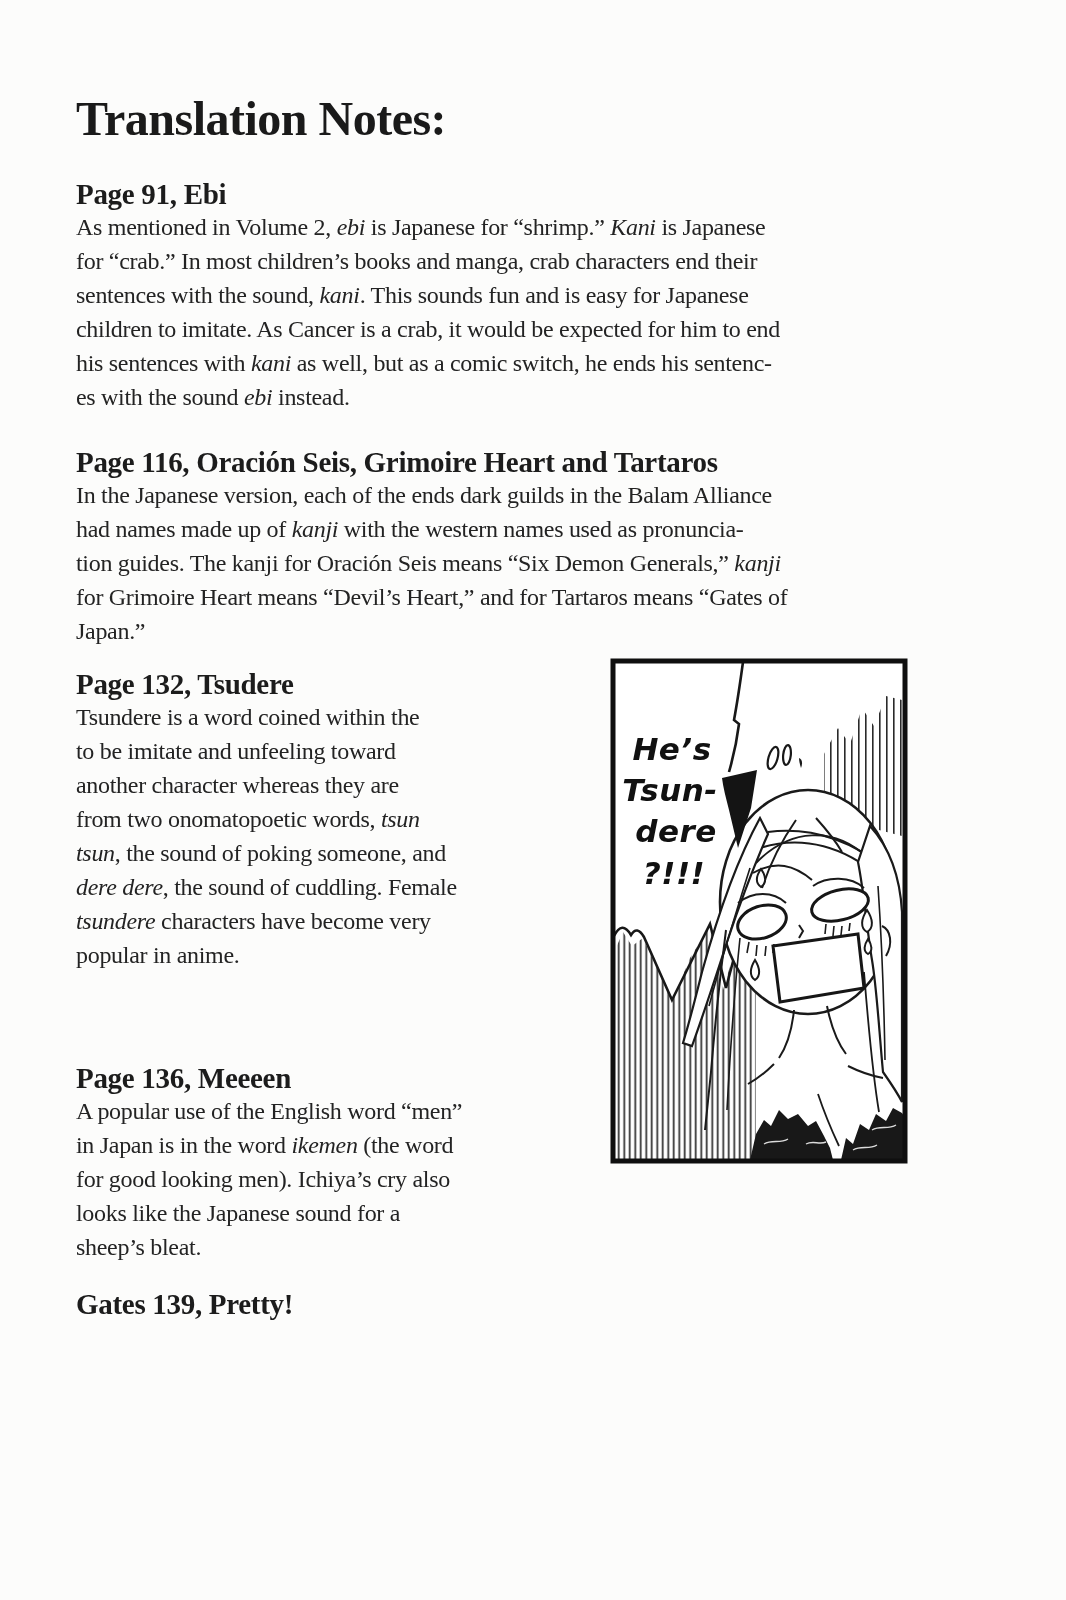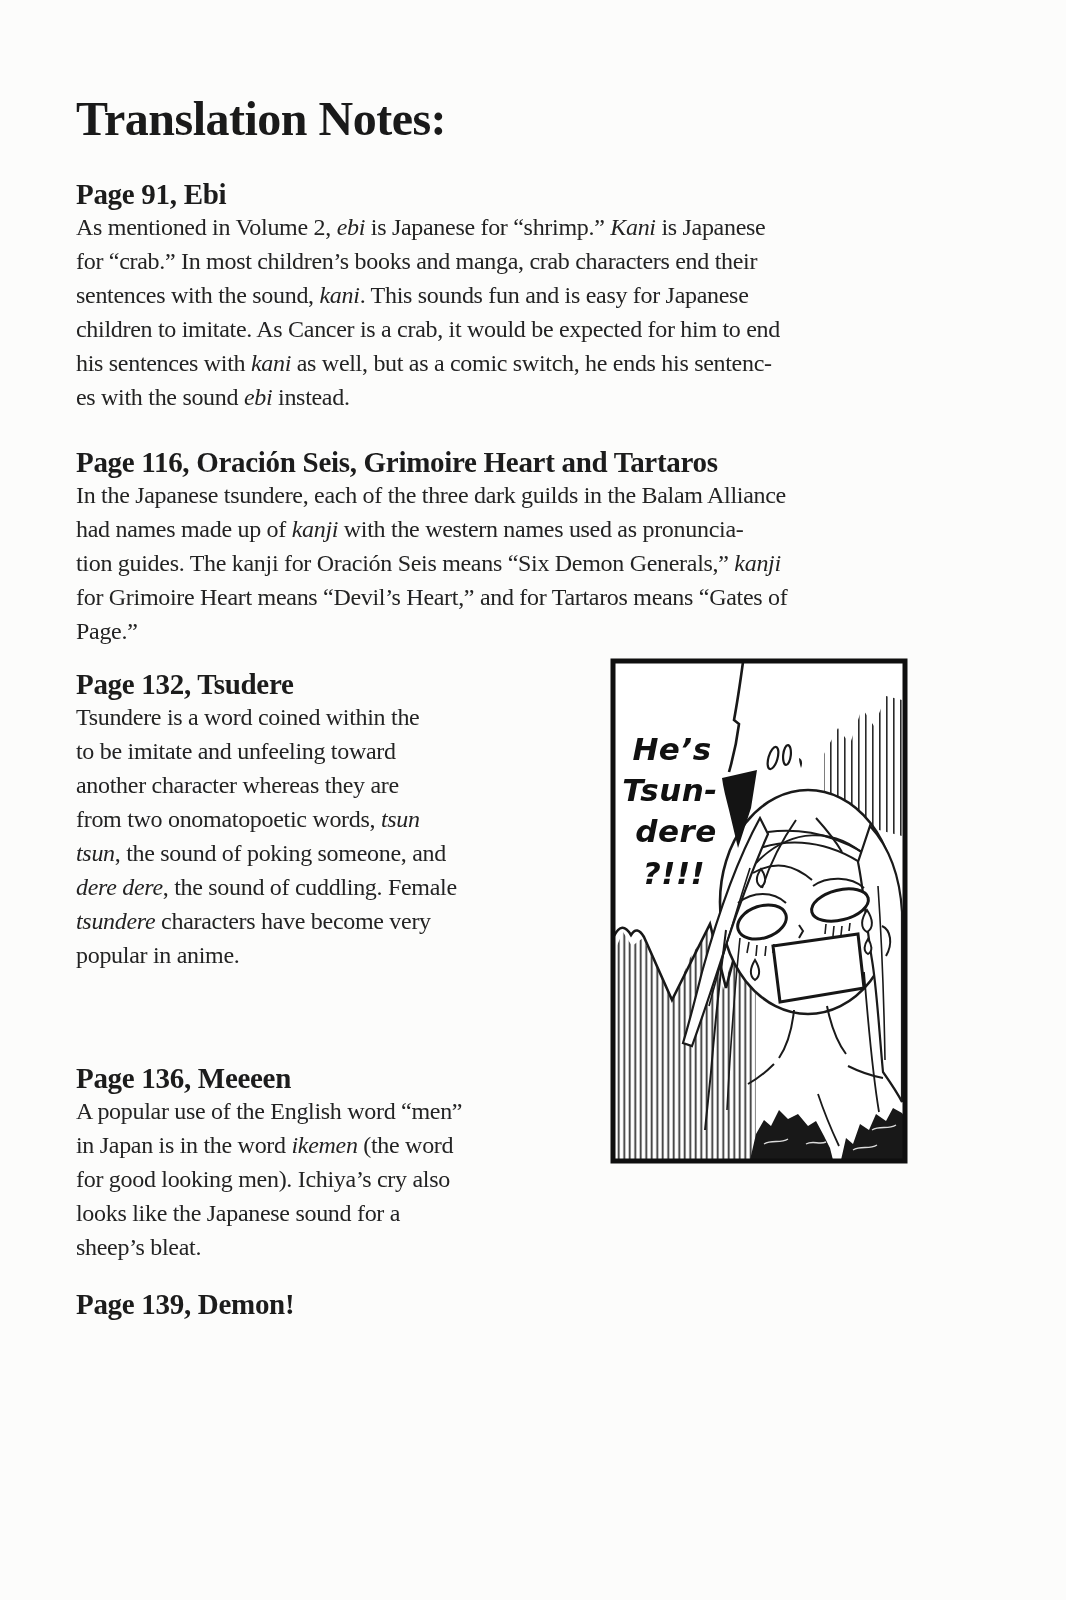--- a/index.html
+++ b/index.html
@@ -52,25 +52,25 @@
           <div class="line"><span>for “crab.” In most children’s books and manga, crab characters end their</span></div>
           <div class="line"><span>sentences with the sound, </span><em>kani</em><span>. This sounds fun and is easy for Japanese</span></div>
           <div class="line"><span>children to imitate. As Cancer is a crab, it would be expected for him to end</span></div>
           <div class="line"><span>his sentences with </span><em>kani</em><span> as well, but as a comic switch, he ends his sentenc-</span></div>
           <div class="line"><span>es with the sound </span><em>ebi</em><span> instead.</span></div>
         </div>
       </section>
       <section class="note-section" style="top: 446px; width: 872px;">
         <h2 class="note-heading">Page 116, Oración Seis, Grimoire Heart and Tartaros</h2>
         <div class="note-body">
-          <div class="line"><span>In the Japanese tsundere, each of the three dark guilds in the Balam Alliance</span></div>
+          <div class="line"><span>In the Japanese version, each of the ends dark guilds in the Balam Alliance</span></div>
           <div class="line"><span>had names made up of </span><em>kanji</em><span> with the western names used as pronuncia-</span></div>
           <div class="line"><span>tion guides. The kanji for Oración Seis means “Six Demon Generals,” </span><em>kanji</em></div>
           <div class="line"><span>for Grimoire Heart means “Devil’s Heart,” and for Tartaros means “Gates of</span></div>
-          <div class="line"><span>Page.”</span></div>
+          <div class="line"><span>Japan.”</span></div>
         </div>
       </section>
       <section class="note-section" style="top: 668px; width: 505px;">
         <h2 class="note-heading">Page 132, Tsudere</h2>
         <div class="note-body">
           <div class="line"><span>Tsundere is a word coined within the</span></div>
           <div class="line"><span>to be imitate and unfeeling toward</span></div>
           <div class="line"><span>another character whereas they are</span></div>
           <div class="line"><span>from two onomatopoetic words, </span><em>tsun</em></div>
           <div class="line"><em>tsun</em><span>, the sound of poking someone, and</span></div>
@@ -83,21 +83,21 @@
         <h2 class="note-heading">Page 136, Meeeen</h2>
         <div class="note-body">
           <div class="line"><span>A popular use of the English word “men”</span></div>
           <div class="line"><span>in Japan is in the word </span><em>ikemen</em><span> (the word</span></div>
           <div class="line"><span>for good looking men). Ichiya’s cry also</span></div>
           <div class="line"><span>looks like the Japanese sound for a</span></div>
           <div class="line"><span>sheep’s bleat.</span></div>
         </div>
       </section>
       <section class="note-section" style="top: 1288px; width: 872px;">
-        <h2 class="note-heading">Page 139, Demon!</h2>
+        <h2 class="note-heading">Gates 139, Pretty!</h2>
       </section>
     </div>
 
   <div class="manga-panel-wrap">
     <svg width="298" height="506" viewBox="0 0 298 506" xmlns="http://www.w3.org/2000/svg">
       <defs>
         <pattern id="vlA" width="7" height="12" patternUnits="userSpaceOnUse">
           <rect width="7" height="12" fill="#ffffff"></rect>
           <rect x="3" width="1.6" height="12" fill="#2a2a2a"></rect>
         </pattern>

